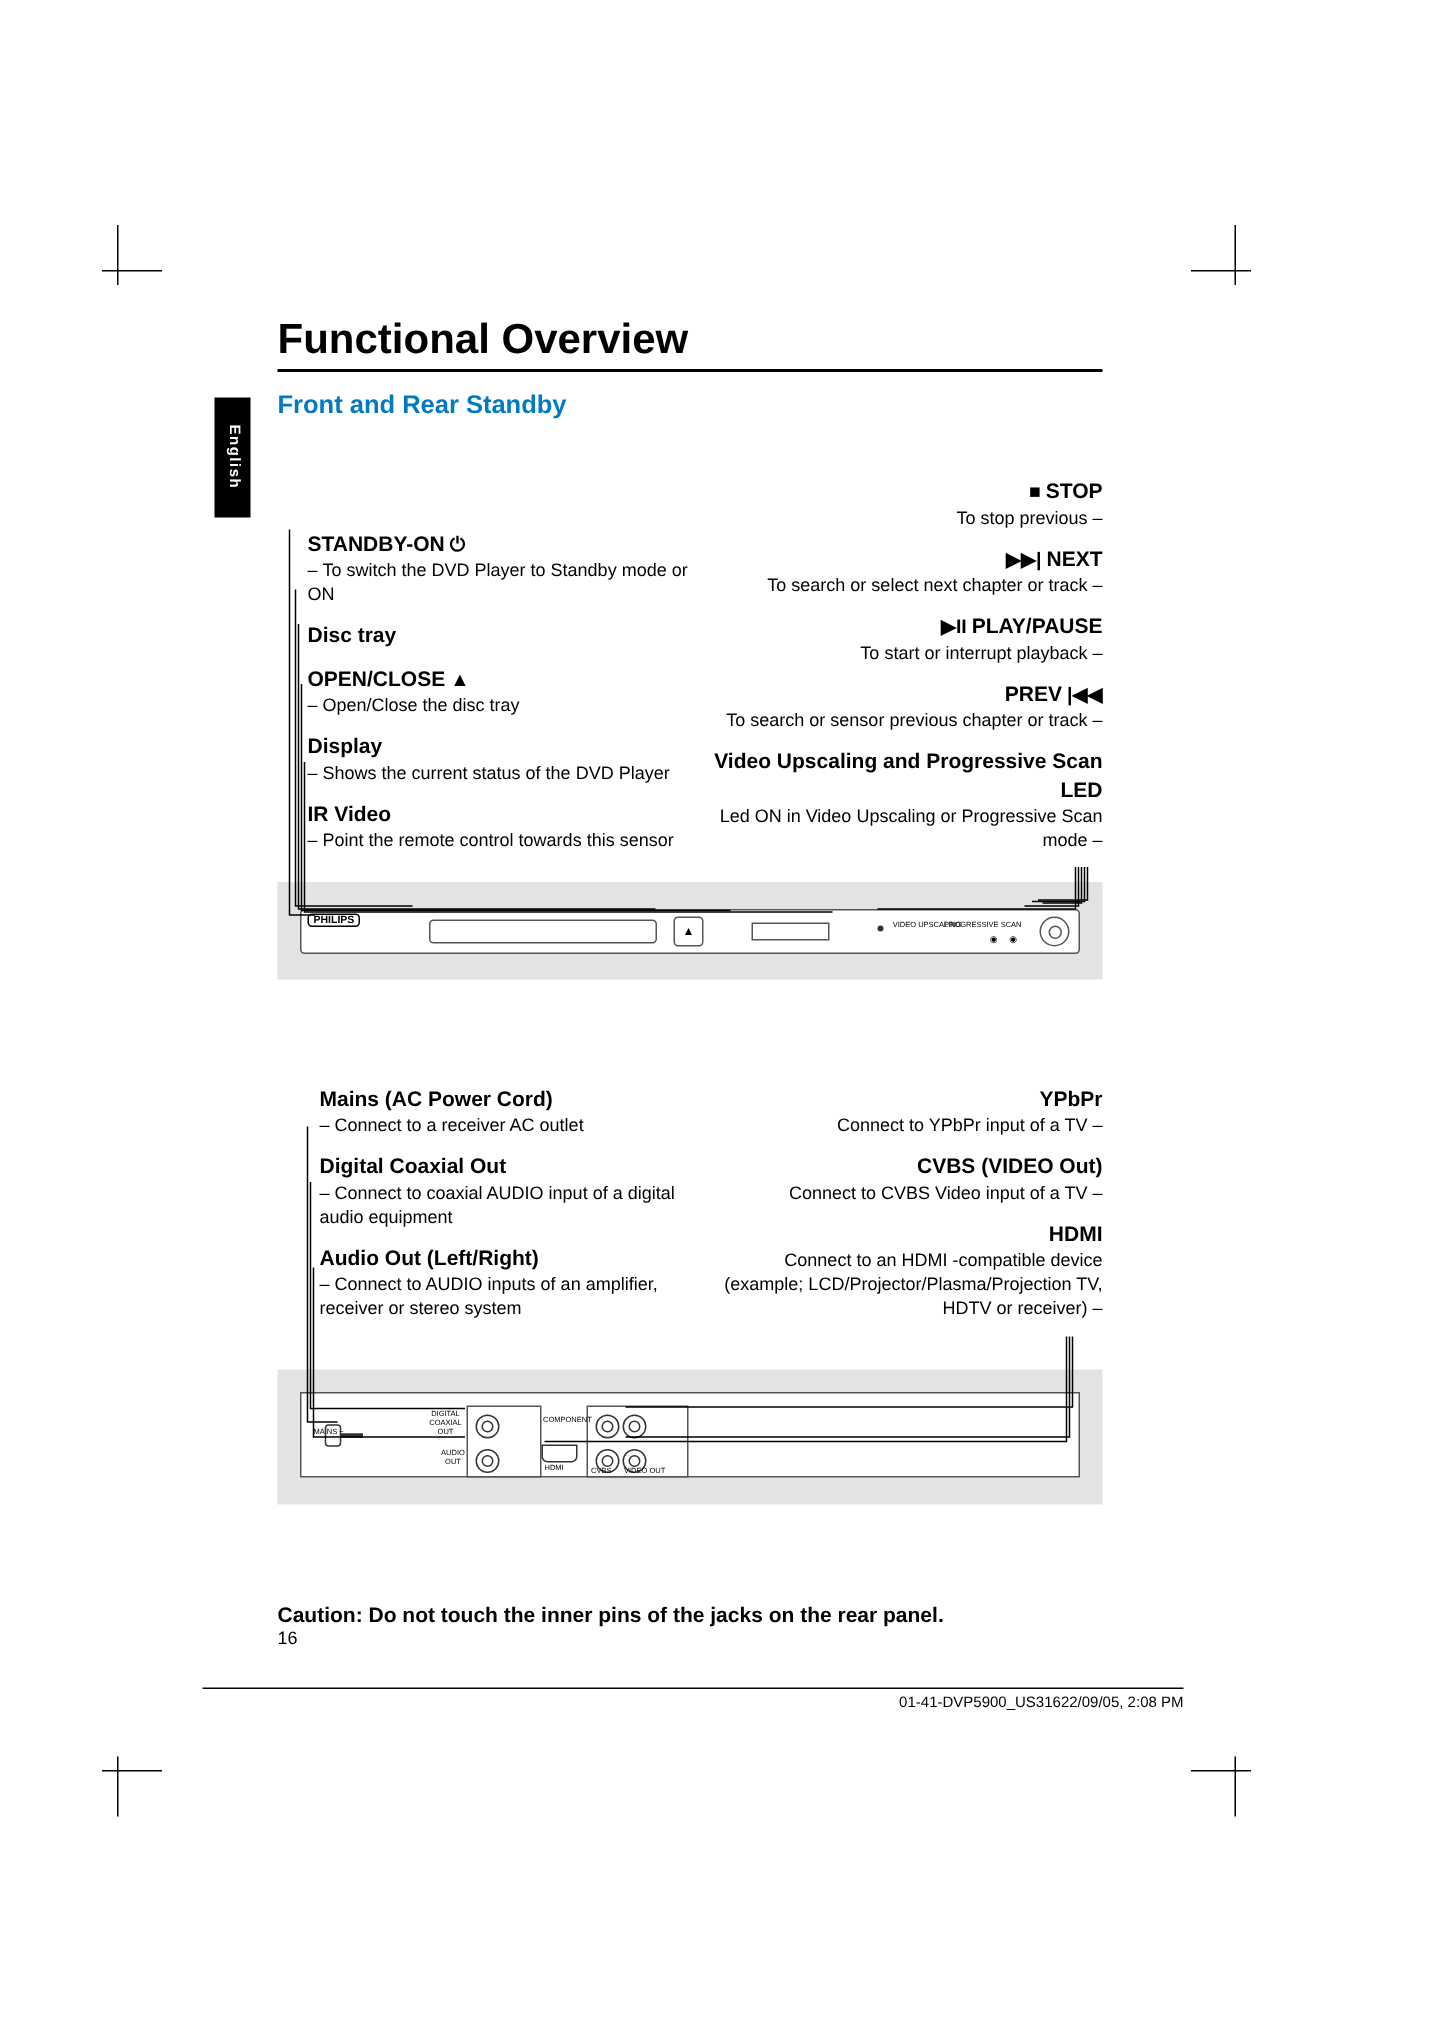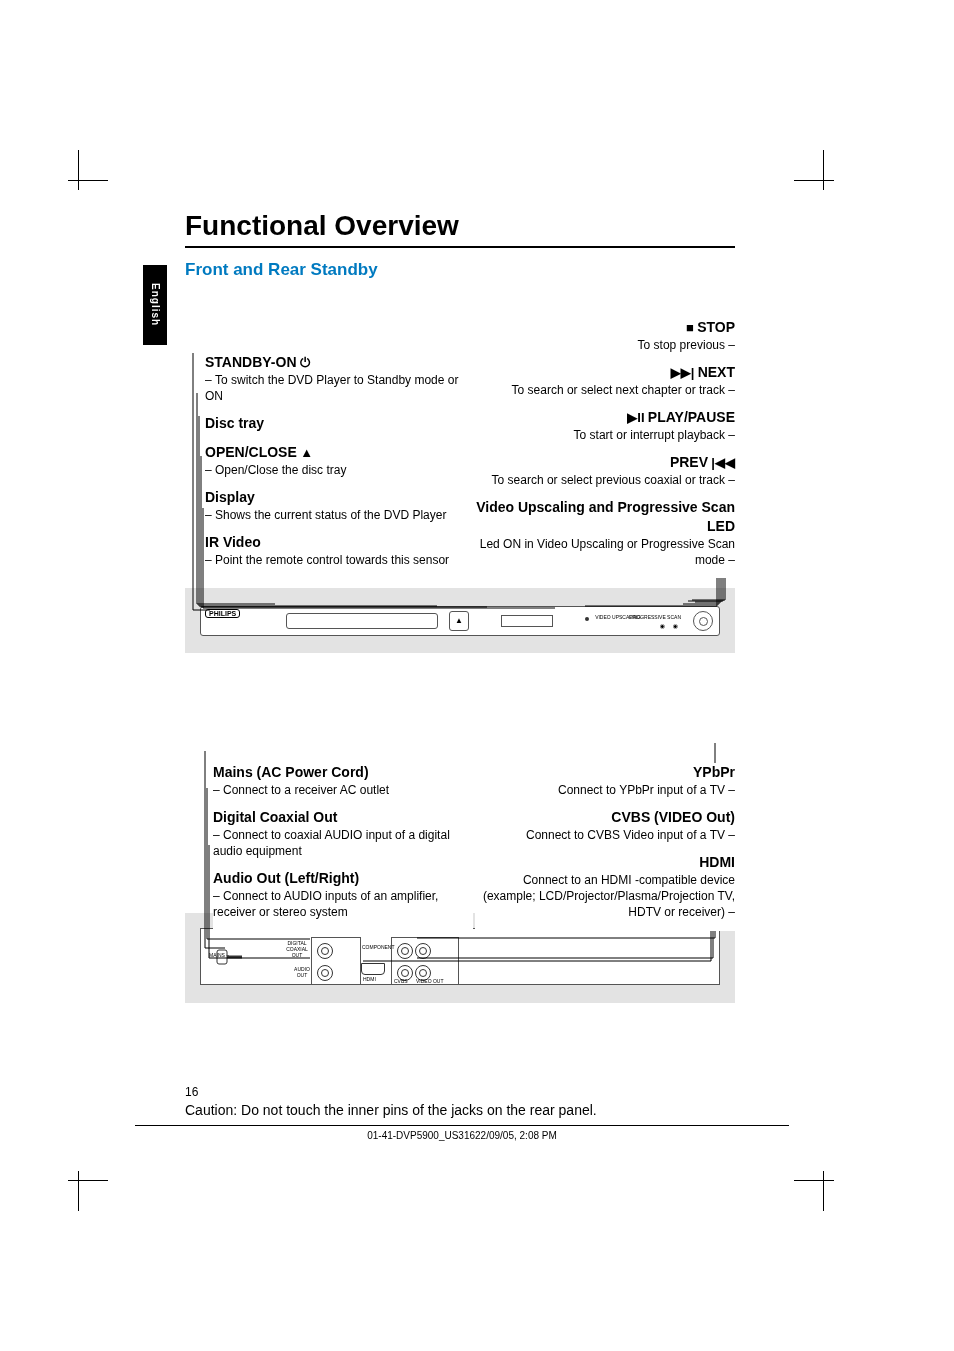--- a/index.html
+++ b/index.html
@@ -171,35 +171,35 @@
   .jack-group.g2 { left:190px; top:8px; width:58px; height:38px; }
   .jack { width:14px; height:14px; border:1px solid #333; border-radius:50%; display:inline-block; margin:1px;}
   .jack::after{content:"";display:block;width:6px;height:6px;border:1px solid #333;border-radius:50%;margin:3px auto;}
   .jlabel{ font-size:5px; position:absolute; text-align:center; }
   .hdmi-port{
     position:absolute; left:160px; top:34px; width:22px; height:10px; border:1px solid #333;
     border-bottom-left-radius:4px;border-bottom-right-radius:4px;
   }
 
   .caution {
-    margin-top: 99px;
+    margin-top: 65px;
     font-size: 14px;
-    font-weight: 400;
+    font-weight: 700;
     width: 520px;
   }
   .pagenum {
     position:absolute;
     left:185px; top:1085px;
     font-size:12px;
   }
   .footer {
     position:absolute;
     left:135px; right:165px; top:1125px;
     border-top:1px solid #000;
-    display:flex; justify-content:center;
+    display:flex; justify-content:flex-end;
     font-size:10px;
     padding-top:4px;
     font-family: Arial, sans-serif;
   }
 
   
   .glyph { font-family: Arial, sans-serif; font-size: 13px; font-weight:700; }
 </style>
 </head>
 <body>
@@ -265,21 +265,21 @@
           <div class="item">
             <span class="glyph">▶▶|</span> <span class="hd">NEXT</span><br>
             <span class="ds">To search or select next chapter or track</span> –
           </div>
           <div class="item">
             <span class="glyph">▶II</span> <span class="hd">PLAY/PAUSE</span><br>
             <span class="ds">To start or interrupt playback</span> –
           </div>
           <div class="item">
             <span class="hd">PREV</span> <span class="glyph">|◀◀</span><br>
-            <span class="ds">To search or select previous coaxial or track</span> –
+            <span class="ds">To search or sensor previous chapter or track</span> –
           </div>
           <div class="item">
             <span class="hd">Video Upscaling and Progressive Scan LED</span><br>
             <span class="ds">Led ON in Video Upscaling or Progressive Scan mode</span> –
           </div>
         </div>
       </div>
 
       <div class="device" style="position:absolute; bottom:0;">
         <div class="dvd-body">
@@ -300,21 +300,21 @@
       <svg class="leader-svg" width="550" height="280">
         <g stroke="#000" stroke-width="1" fill="none">
           <path d="M20 28 L20 225 L40 225"></path>
           <path d="M22 65 L22 216 L125 216"></path>
           <path d="M24 122 L24 235 L125 235"></path>
           <path d="M530 20 L530 215 L232 215"></path>
           <path d="M528 58 L528 235 L232 235"></path>
           <path d="M526 106 L526 238 L178 238"></path>
         </g>
       </svg>
-      <div class="cols" style="position:absolute; top:0; left:0; right:0;margin-top:40px;">
+      <div class="cols" style="position:absolute; top:0; left:0; right:0;">
         <div class="col" style="margin-left:28px;">
           <div class="item">
             <span class="hd">Mains (AC Power Cord)</span><br>
             <span class="dash">–</span><span class="ds">Connect to a receiver AC outlet</span>
           </div>
           <div class="item">
             <span class="hd">Digital Coaxial Out</span><br>
             <span class="dash">–</span><span class="ds">Connect to coaxial AUDIO input of a digital audio equipment</span>
           </div>
           <div class="item">

